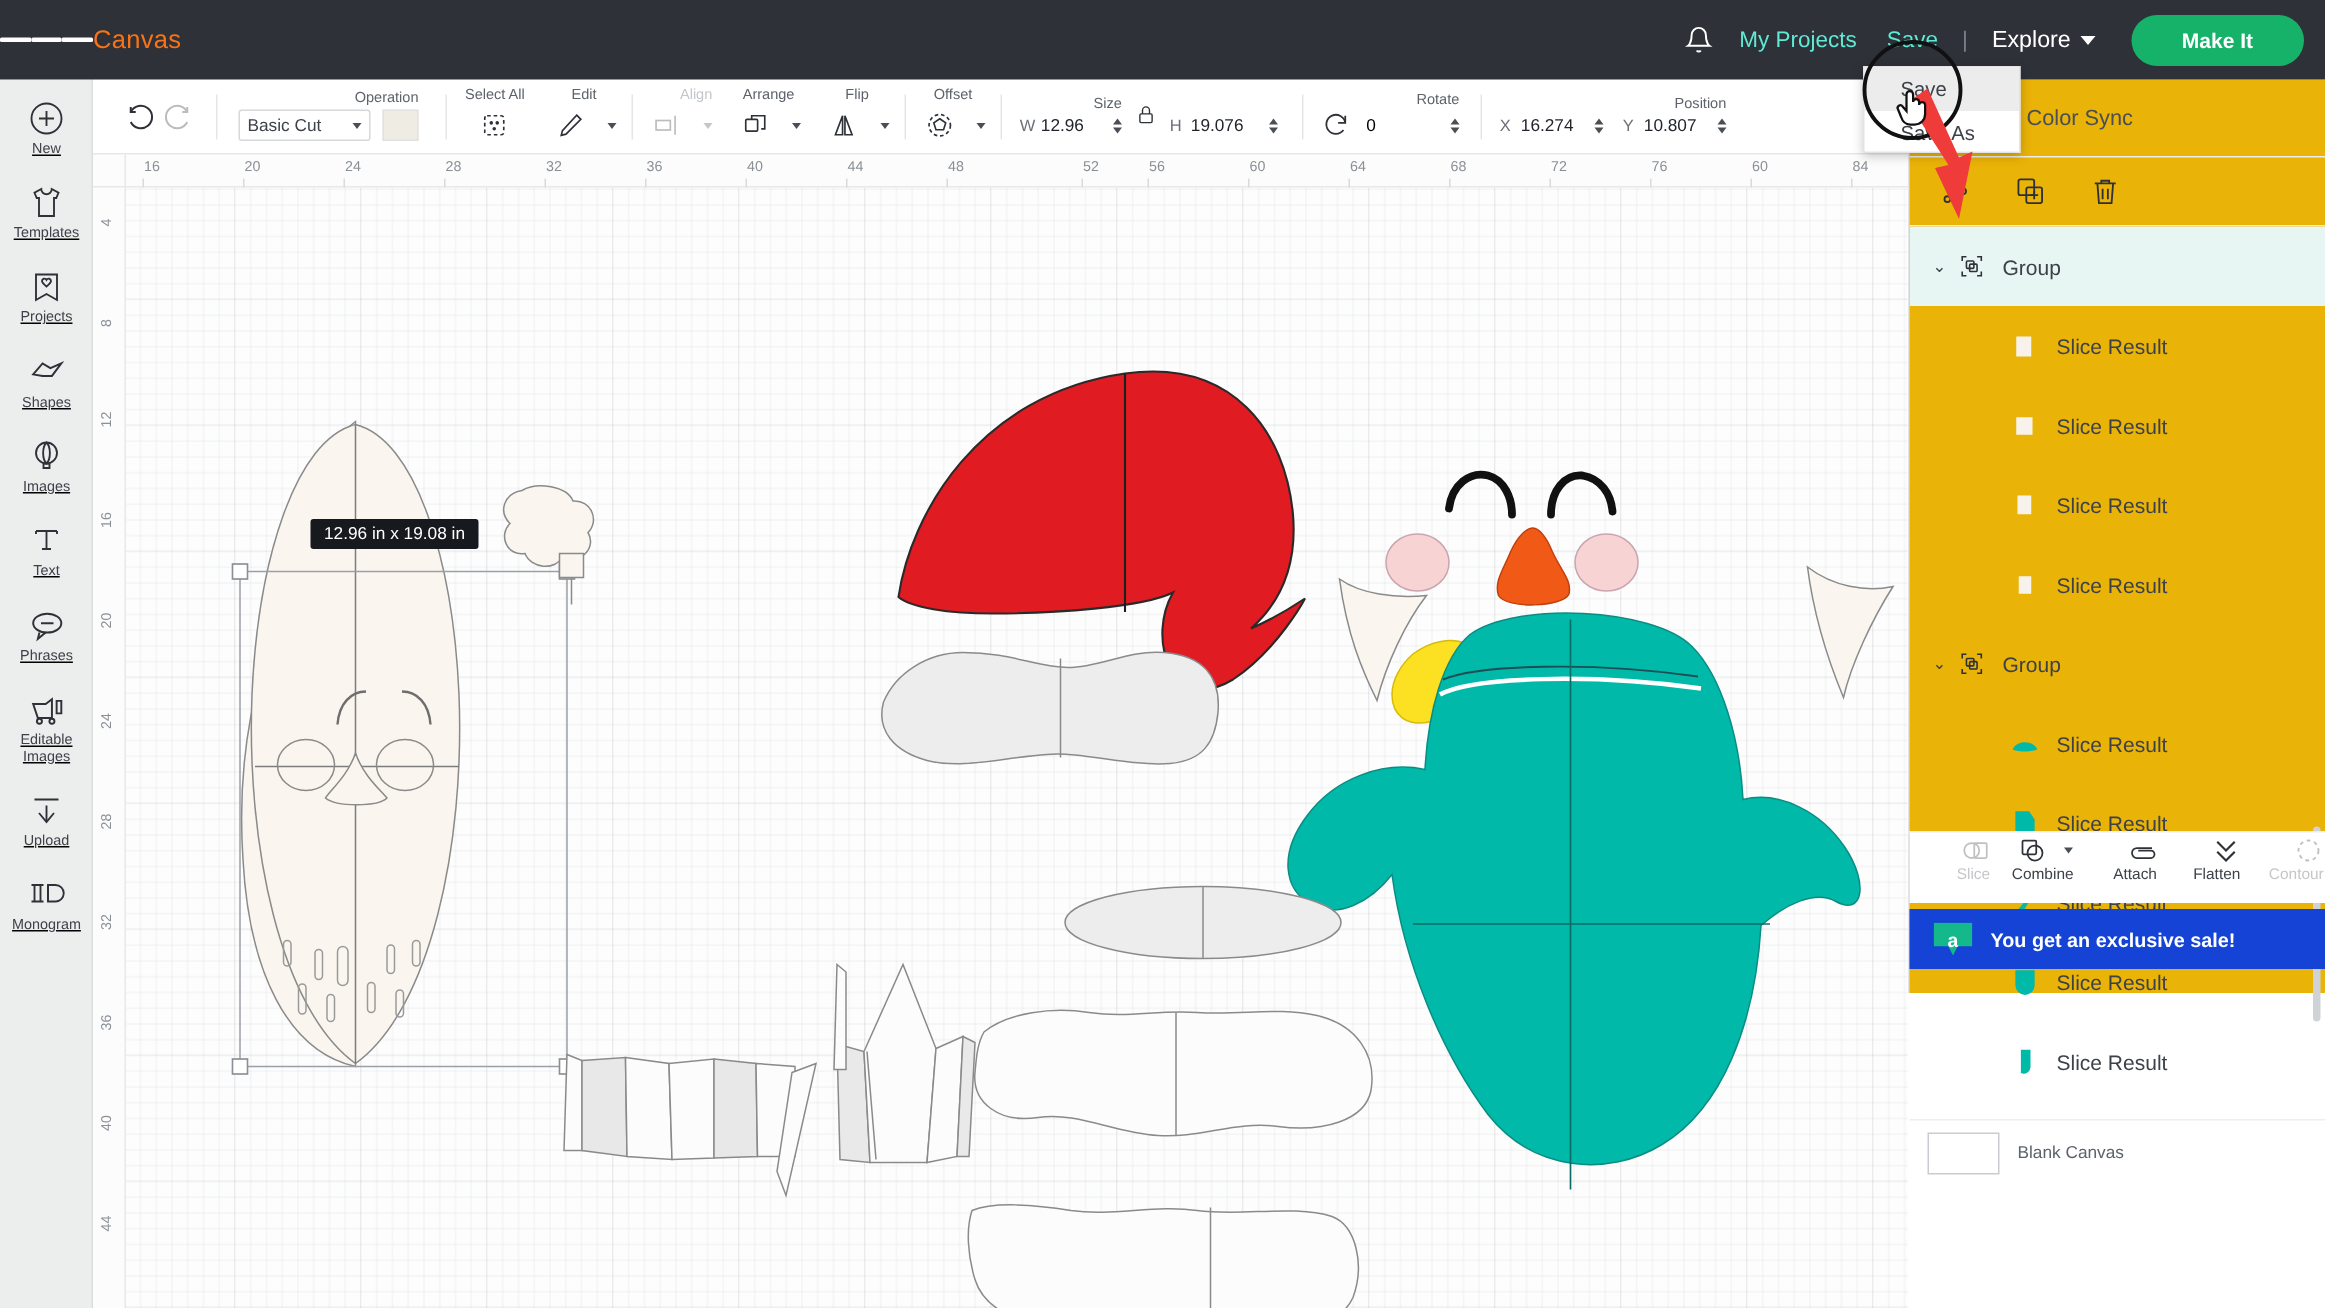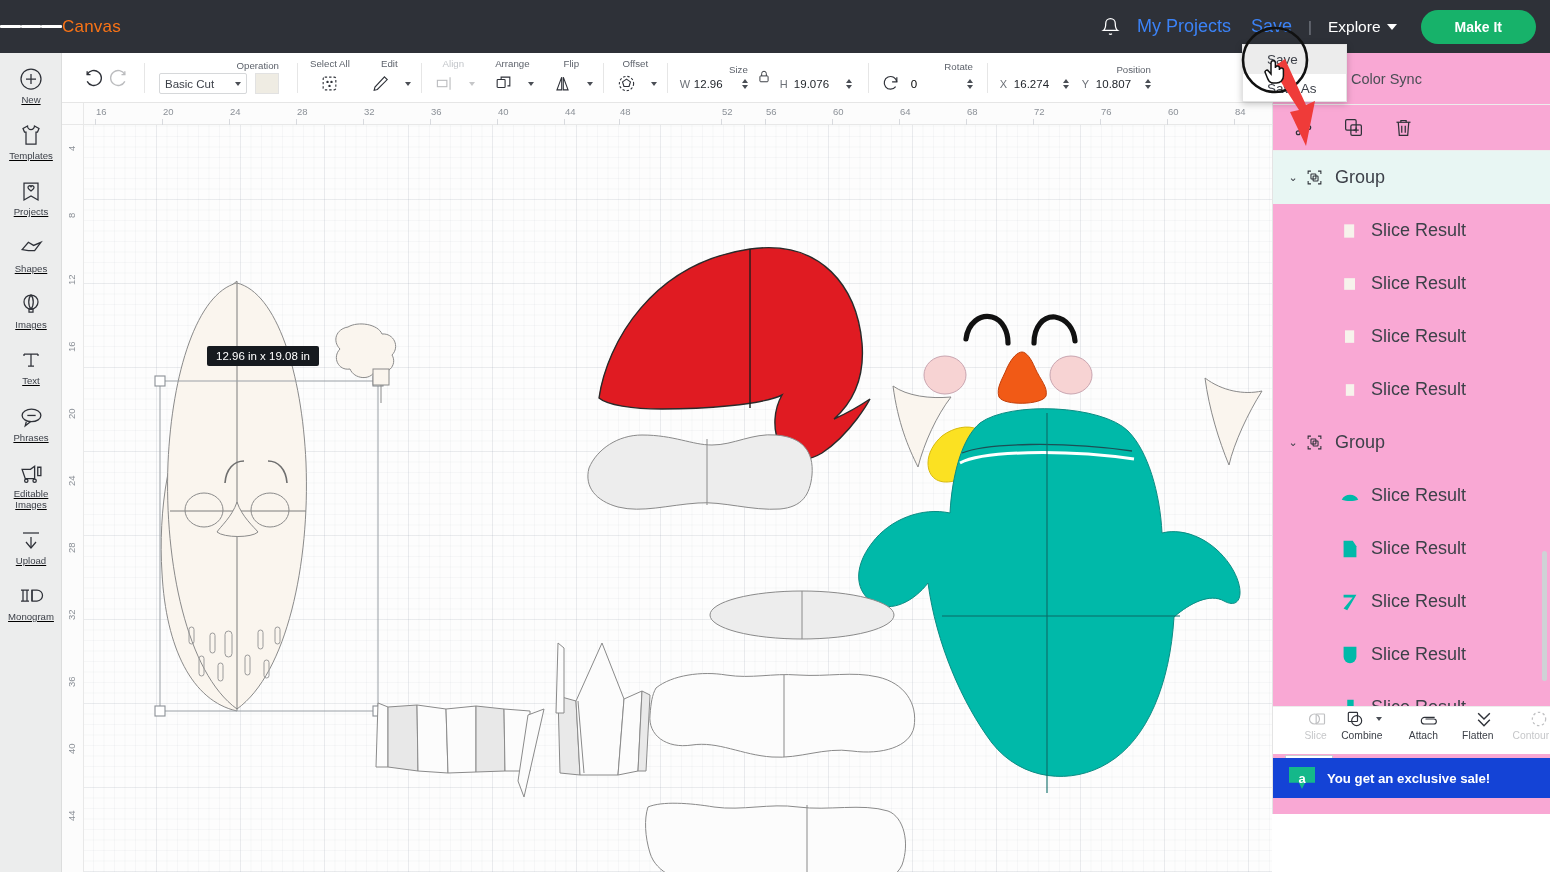--- a/index.html
+++ b/index.html
@@ -18,21 +18,21 @@
   }
   .hamburger { width:62px; height:53px; display:flex; align-items:center; justify-content:center; cursor:pointer; }
   .hamburger span { display:block; width:28px; height:2.5px; background:#fff; margin:3px 0; border-radius:1px; }
   .canvas-label { color:#f97316; font-size:17px; letter-spacing:.2px; }
   .project-title {
     position:absolute; left:0; right:0; text-align:center;
     color:#fff; font-size:16.5px; pointer-events:none;
   }
   .top-right { margin-left:auto; display:flex; align-items:center; padding-right:14px; gap:0; position:relative; z-index:70;}
   .bell { width:34px; height:34px; display:flex; align-items:center; justify-content:center; cursor:pointer; }
-  .tr-link { color:#3b82f6; font-size:18px; padding:0 10px; cursor:pointer; white-space:nowrap; }
+  .tr-link { color:#5eead4; font-size:15px; padding:0 10px; cursor:pointer; white-space:nowrap; }
   .tr-div { color:#7a7f88; font-size:15px; padding:0 6px; }
   .explore-wrap { display:flex; align-items:center; gap:6px; padding:0 10px; cursor:pointer; color:#fff; font-size:15.5px;}
   .makeit {
     background:#17b26a; color:#fff; font-weight:bold; font-size:14px;
     border:none; border-radius:18px; padding:9px 34px; margin-left:14px; cursor:pointer;
   }
   .chev { width:0;height:0;border-left:5px solid transparent;border-right:5px solid transparent;border-top:6px solid #fff; }
 
   
   .save-menu {
@@ -113,36 +113,36 @@
     background-position: -12px -10px, -12px -10px, -12px -10px, -12px -10px;
   }
   .art { position:absolute; left:0; top:0; width:1210px; height:769px; pointer-events:none;}
   .sizetip {
     position:absolute; left:145px; top:243px; background:#161a1f; color:#fff;
     font-size:11.5px; padding:4px 9px; border-radius:2px; white-space:nowrap; z-index:25;
   }
 
   
   .rpanel {
-    position:absolute; left:1272px; top:53px; width:278px; height:761px;
-    background:#f9a8d4; border-left:1px solid #e4e4e4; z-index:38;
+    position:absolute; left:1272px; top:53px; width:278px; height:609px;
+    background:#eab308; border-left:1px solid #e4e4e4; z-index:38;
   }
   .rp-tabs { height:52px; display:flex; align-items:center; padding-left:78px; border-bottom:1px solid #ededed;}
   .rp-tab { font-size:14.5px; color:#4a4e55; cursor:pointer; }
   .rp-actions { height:46px; display:flex; align-items:center; gap:22px; padding-left:16px; border-bottom:1px solid #ededed;}
   .rp-actions .iconbtn { width:28px;height:28px;}
   .layers { position:relative; height:595px; overflow:hidden; }
   .layer-row {
     height:53px; display:flex; align-items:center; padding-left:12px; cursor:pointer;
   }
   .layer-row.group { padding-left:12px; }
   .layer-row.sel { background:#e8f6f3; }
   .layer-row .gchev { width:16px; color:#3d4149; font-size:11px; display:flex;align-items:center;justify-content:center;}
   .layer-row .gicon { width:26px; display:flex; align-items:center; justify-content:center;}
-  .layer-row .lname { font-size:18px; color:#3d4149; margin-left:8px; }
+  .layer-row .lname { font-size:14px; color:#3d4149; margin-left:8px; }
   .layer-row.child { padding-left:64px; }
   .thumb { width:26px; height:26px; display:flex;align-items:center;justify-content:center; }
   .blank-row { height:44px; display:flex; align-items:center; padding-left:12px; border-top:1px solid #eee;}
   .blank-sw { width:48px; height:28px; border:1px solid #c9ccd0; background:#fff;}
   .blank-lbl { font-size:11.5px; color:#5d626b; margin-left:12px;}
   .rp-bottom {
     position:absolute; left:0; bottom:60px; width:278px; height:48px;
     display:flex; align-items:flex-start; justify-content:space-around; padding-top:2px;
     border-top:1px solid #ededed; background:#fff;
   }
@@ -319,21 +319,21 @@
         <div class="iconbtn">
           <svg width="19" height="19" viewBox="0 0 24 24" fill="none" stroke="#2e3138" stroke-width="1.4">
               <path d="M17 3.5 20.5 7 8 19.5 4 20.5 5 16.5z"></path>
             </svg>
         </div>
         <span class="caret"></span>
       </div>
     </div>
     <div class="tb-sep"></div>
 
-    <div class="tb-group" style="align-items:center;padding:0 8px">
+    <div class="tb-group" style="padding:0 8px">
       <div class="tb-cap dis">Align</div>
       <div class="tb-row">
         <div class="iconbtn dis">
           <svg width="19" height="19" viewBox="0 0 24 24" fill="none" stroke="#2e3138" stroke-width="1.4">
               <rect x="3" y="8" width="12" height="8"></rect>
               <path d="M19 4v16"></path>
             </svg>
         </div>
         <span class="caret" style="opacity:.32"></span>
       </div>
@@ -588,21 +588,21 @@
 
     <div class="ruler-h">
       <span class="tick-h" style="left:34px">16</span>
         <span class="tick-h" style="left:101px">20</span>
       <span class="tick-h" style="left:168px">24</span>
         <span class="tick-h" style="left:235px">28</span>
       <span class="tick-h" style="left:302px">32</span>
         <span class="tick-h" style="left:369px">36</span>
       <span class="tick-h" style="left:436px">40</span>
         <span class="tick-h" style="left:503px">44</span>
-      <span class="tick-h" style="left:558px">48</span>
+      <span class="tick-h" style="left:570px">48</span>
         <span class="tick-h" style="left:660px">52</span>
       <span class="tick-h" style="left:704px">56</span>
         <span class="tick-h" style="left:771px">60</span>
       <span class="tick-h" style="left:838px">64</span>
         <span class="tick-h" style="left:905px">68</span>
       <span class="tick-h" style="left:972px">72</span>
         <span class="tick-h" style="left:1039px">76</span>
       <span class="tick-h" style="left:1106px">60</span>
         <span class="tick-h" style="left:1173px">84</span>
     </div>

